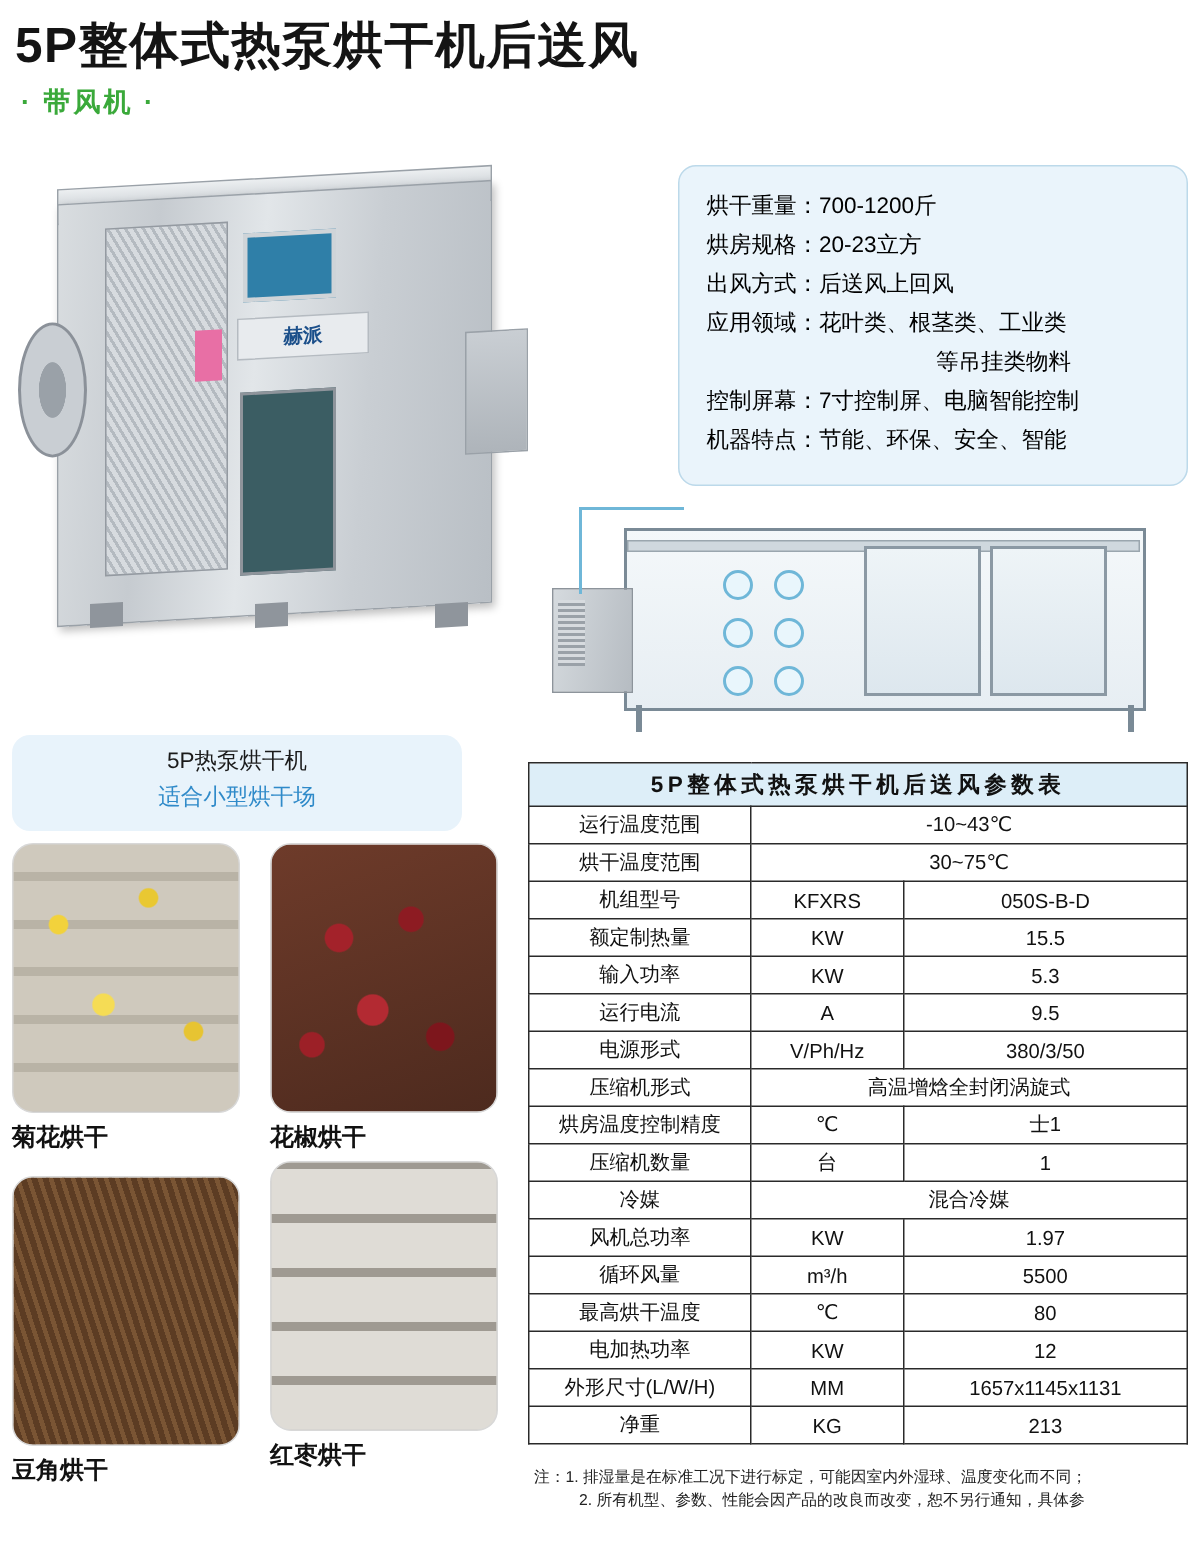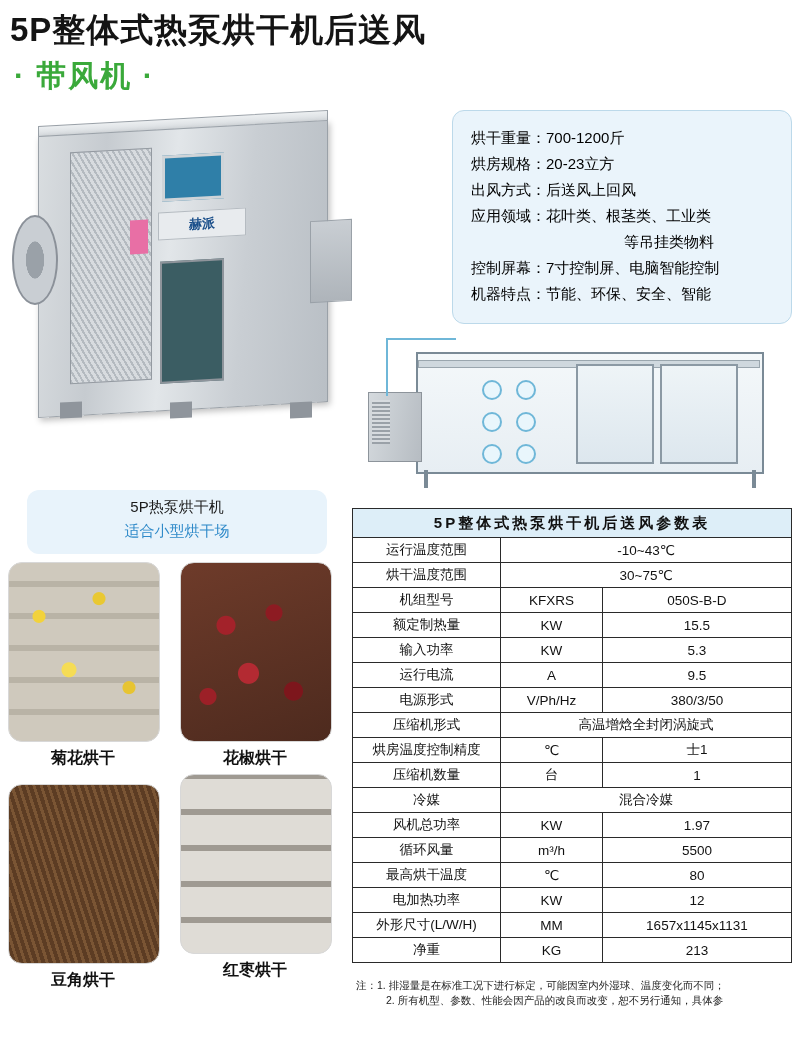--- a/index.html
+++ b/index.html
@@ -11,21 +11,21 @@
   .page{position:relative;width:800px;height:1041px;}
 
   
   .title{
     position:absolute;left:10px;top:8px;
     font-size:33px;font-weight:bold;color:#141414;letter-spacing:1px;
     white-space:nowrap;
   }
   .subtitle{
     position:absolute;left:14px;top:56px;
-    font-size:30px;font-weight:bold;color:#3aa93a;letter-spacing:2px;
+    font-size:18px;font-weight:bold;color:#3aa93a;letter-spacing:2px;
     white-space:nowrap;
   }
 
   
   .machine{
     position:absolute;left:10px;top:110px;width:340px;height:320px;
   }
   .mach-body{
     position:absolute;left:28px;top:18px;width:288px;height:280px;
     background:linear-gradient(95deg,#d9dde0 0%,#c6cbd0 22%,#e2e6e9 45%,#c9ced3 70%,#b9bfc5 100%);
@@ -122,40 +122,40 @@
     position:absolute;left:26px;top:8px;width:2px;height:58px;background:#6fb7d8;
   }
   .room-pipe-h{
     position:absolute;left:26px;top:8px;height:2px;width:70px;background:#6fb7d8;
   }
   .room-leg{position:absolute;top:140px;width:4px;height:18px;background:#7a8a96;}
 
   
   .captionbox{
     position:absolute;left:8px;top:490px;width:300px;height:64px;
-    background:#e8f3fb;border-radius:12px;margin-left:19px;
+    background:#e8f3fb;border-radius:12px;
   }
   .captionbox .l1{
     position:absolute;width:100%;top:8px;text-align:center;
     font-size:15px;color:#1a1a1a;
   }
   .captionbox .l2{
     position:absolute;width:100%;top:32px;text-align:center;
     font-size:15px;color:#2f8ac9;
   }
 
   
   .grid{position:absolute;left:8px;top:562px;width:330px;}
   .cell{position:absolute;width:150px;}
   .cell .ph{
     width:150px;height:178px;border-radius:14px;overflow:hidden;position:relative;
     border:1px solid #d8d8d8;
   }
   .cell .cap{
-    margin-top:6px;text-align:center;font-size:16px;color:#111;font-weight:bold;
+    margin-top:6px;text-align:left;font-size:16px;color:#111;font-weight:bold;
   }
   
   .ph-chrys{
     background:
       radial-gradient(circle at 20% 30%,#f2d23c 0 6px,transparent 7px),
       radial-gradient(circle at 60% 20%,#e9c832 0 6px,transparent 7px),
       radial-gradient(circle at 40% 60%,#f5dc55 0 7px,transparent 8px),
       radial-gradient(circle at 80% 70%,#e7c432 0 6px,transparent 7px),
       repeating-linear-gradient(0deg,#cfc9bd 0 26px,#b9b3a6 26px 32px),
       #c9c3b6;

